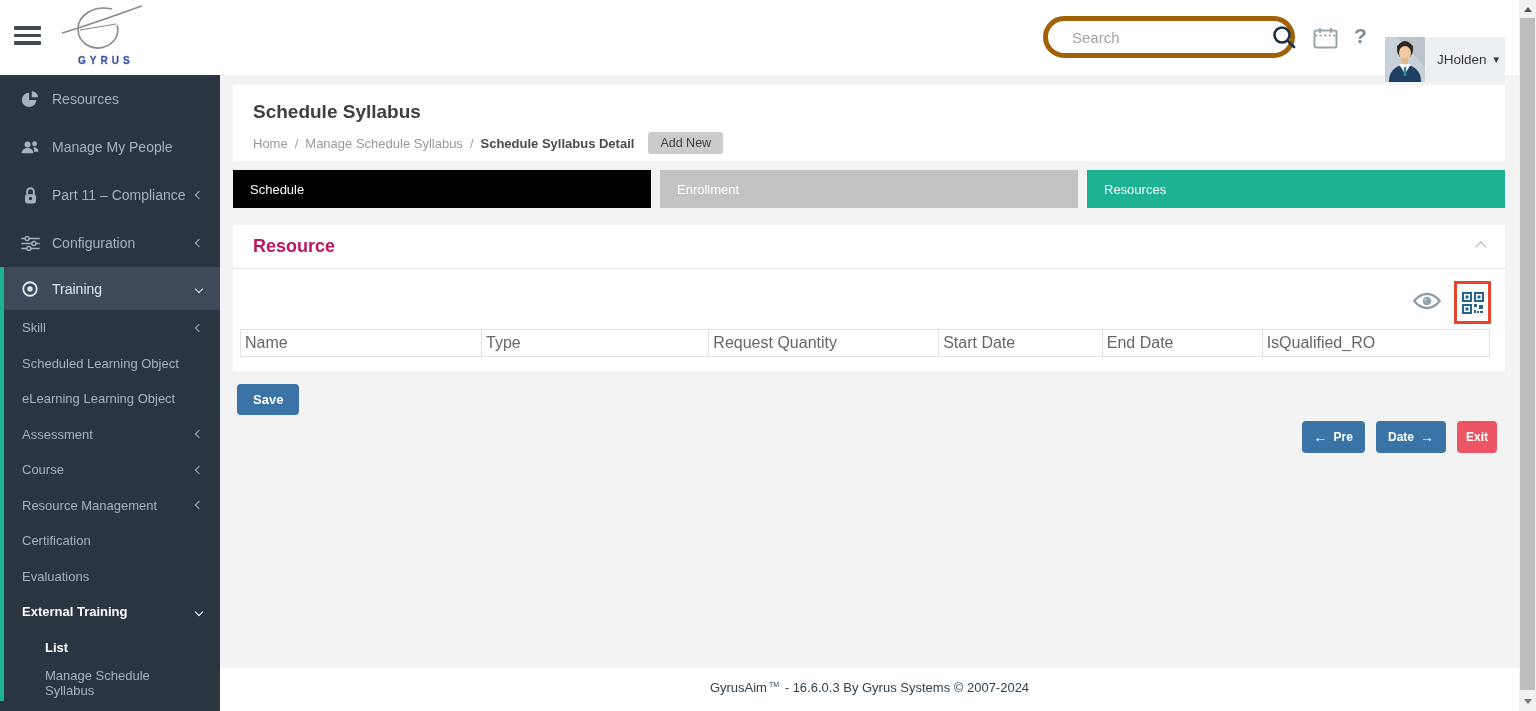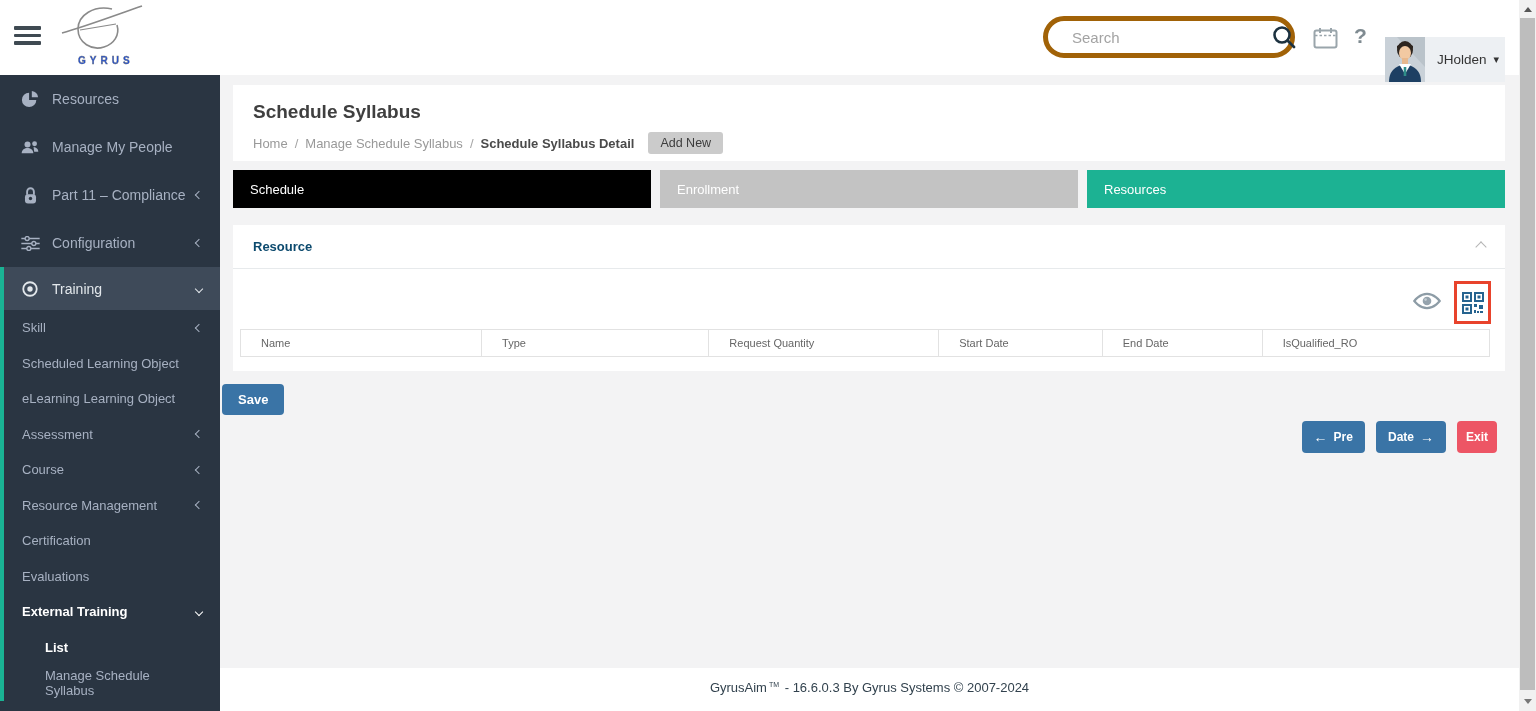--- a/index.html
+++ b/index.html
@@ -56,32 +56,32 @@
   .breadcrumb .sep { margin:0 7px; color:#a5a5a5; }
   .breadcrumb .crumb { color:#999; cursor:pointer; }
   .breadcrumb .current { color:#4a4a4a; font-weight:bold; }
   .btn-addnew { margin-left:14px; background:#cbcbcb; color:#3c3c3c; font-size:12.5px; padding:4px 12px; border:none; border-radius:3px; cursor:pointer; font-family:"Liberation Sans",sans-serif; }
 
   .tabs { position:absolute; left:233px; top:170px; width:1272px; height:38px; display:flex; gap:9px; }
   .tab { flex:1; color:#fff; font-size:13px; display:flex; align-items:center; padding-left:17px; cursor:pointer; }
 
   .res-panel { position:absolute; left:233px; top:225px; width:1272px; height:146px; background:#fff; }
   .res-head { height:44px; display:flex; align-items:center; padding:0 20px; border-bottom:1px solid #e7eaec; }
-  .res-head .rtitle { font-size:13px; font-weight:bold; color:#0c4a6e; }
+  .res-head .rtitle { font-size:18px; font-weight:bold; color:#be185d; }
   .res-head .spacer { flex:1; }
   .res-head .chev { color:#b5b5b5; width:8px; height:8px; cursor:pointer; }
   .icon-row { position:absolute; right:14px; top:56px; display:flex; align-items:center; }
   .eye-wrap { margin-right:12px; cursor:pointer; }
   .qr-box { width:37px; height:43px; border:3px solid #e8432c; background:#fff; display:flex; align-items:center; justify-content:center; cursor:pointer; }
 
   .res-table { position:absolute; left:7px; right:15px; top:104px; border-collapse:collapse; width:calc(100% - 22px); }
-  .res-table th { border:1px solid #e2e2e2; height:27px; font-size:11px; font-weight:normal; color:#666; text-align:left; padding-left:20px; background:#fff; }
+  .res-table th { border:1px solid #e2e2e2; height:27px; font-size:16px; font-weight:normal; color:#666; text-align:left; padding-left:4px; background:#fff; }
 
   .btn { border:none; border-radius:4px; color:#fff; font-weight:bold; font-family:"Liberation Sans",sans-serif; cursor:pointer; }
-  .btn-save { position:absolute; left:222px; top:384px; background:#3a74a6; font-size:13px; padding:8px 16px; }
+  .btn-save { position:absolute; left:237px; top:384px; background:#3a74a6; font-size:13px; padding:8px 16px; }
   .nav-btns { position:absolute; top:421px; right:39px; display:flex; gap:11px; }
   .nav-btns .btn { font-size:12px; padding:8px 12px; background:#3a74a6; display:flex; align-items:center; gap:6px; }
   .nav-btns .btn.exit { background:#ed5565; padding:8px 9px; }
   .arrow { font-size:14px; }
 
   .footer { position:absolute; left:220px; right:17px; top:668px; height:43px; background:#fff; text-align:center; padding-top:12px; font-size:13px; color:#32424e; }
   .footer sup { font-size:7px; margin:0 2px; }
 </style>
 </head>
 <body>

